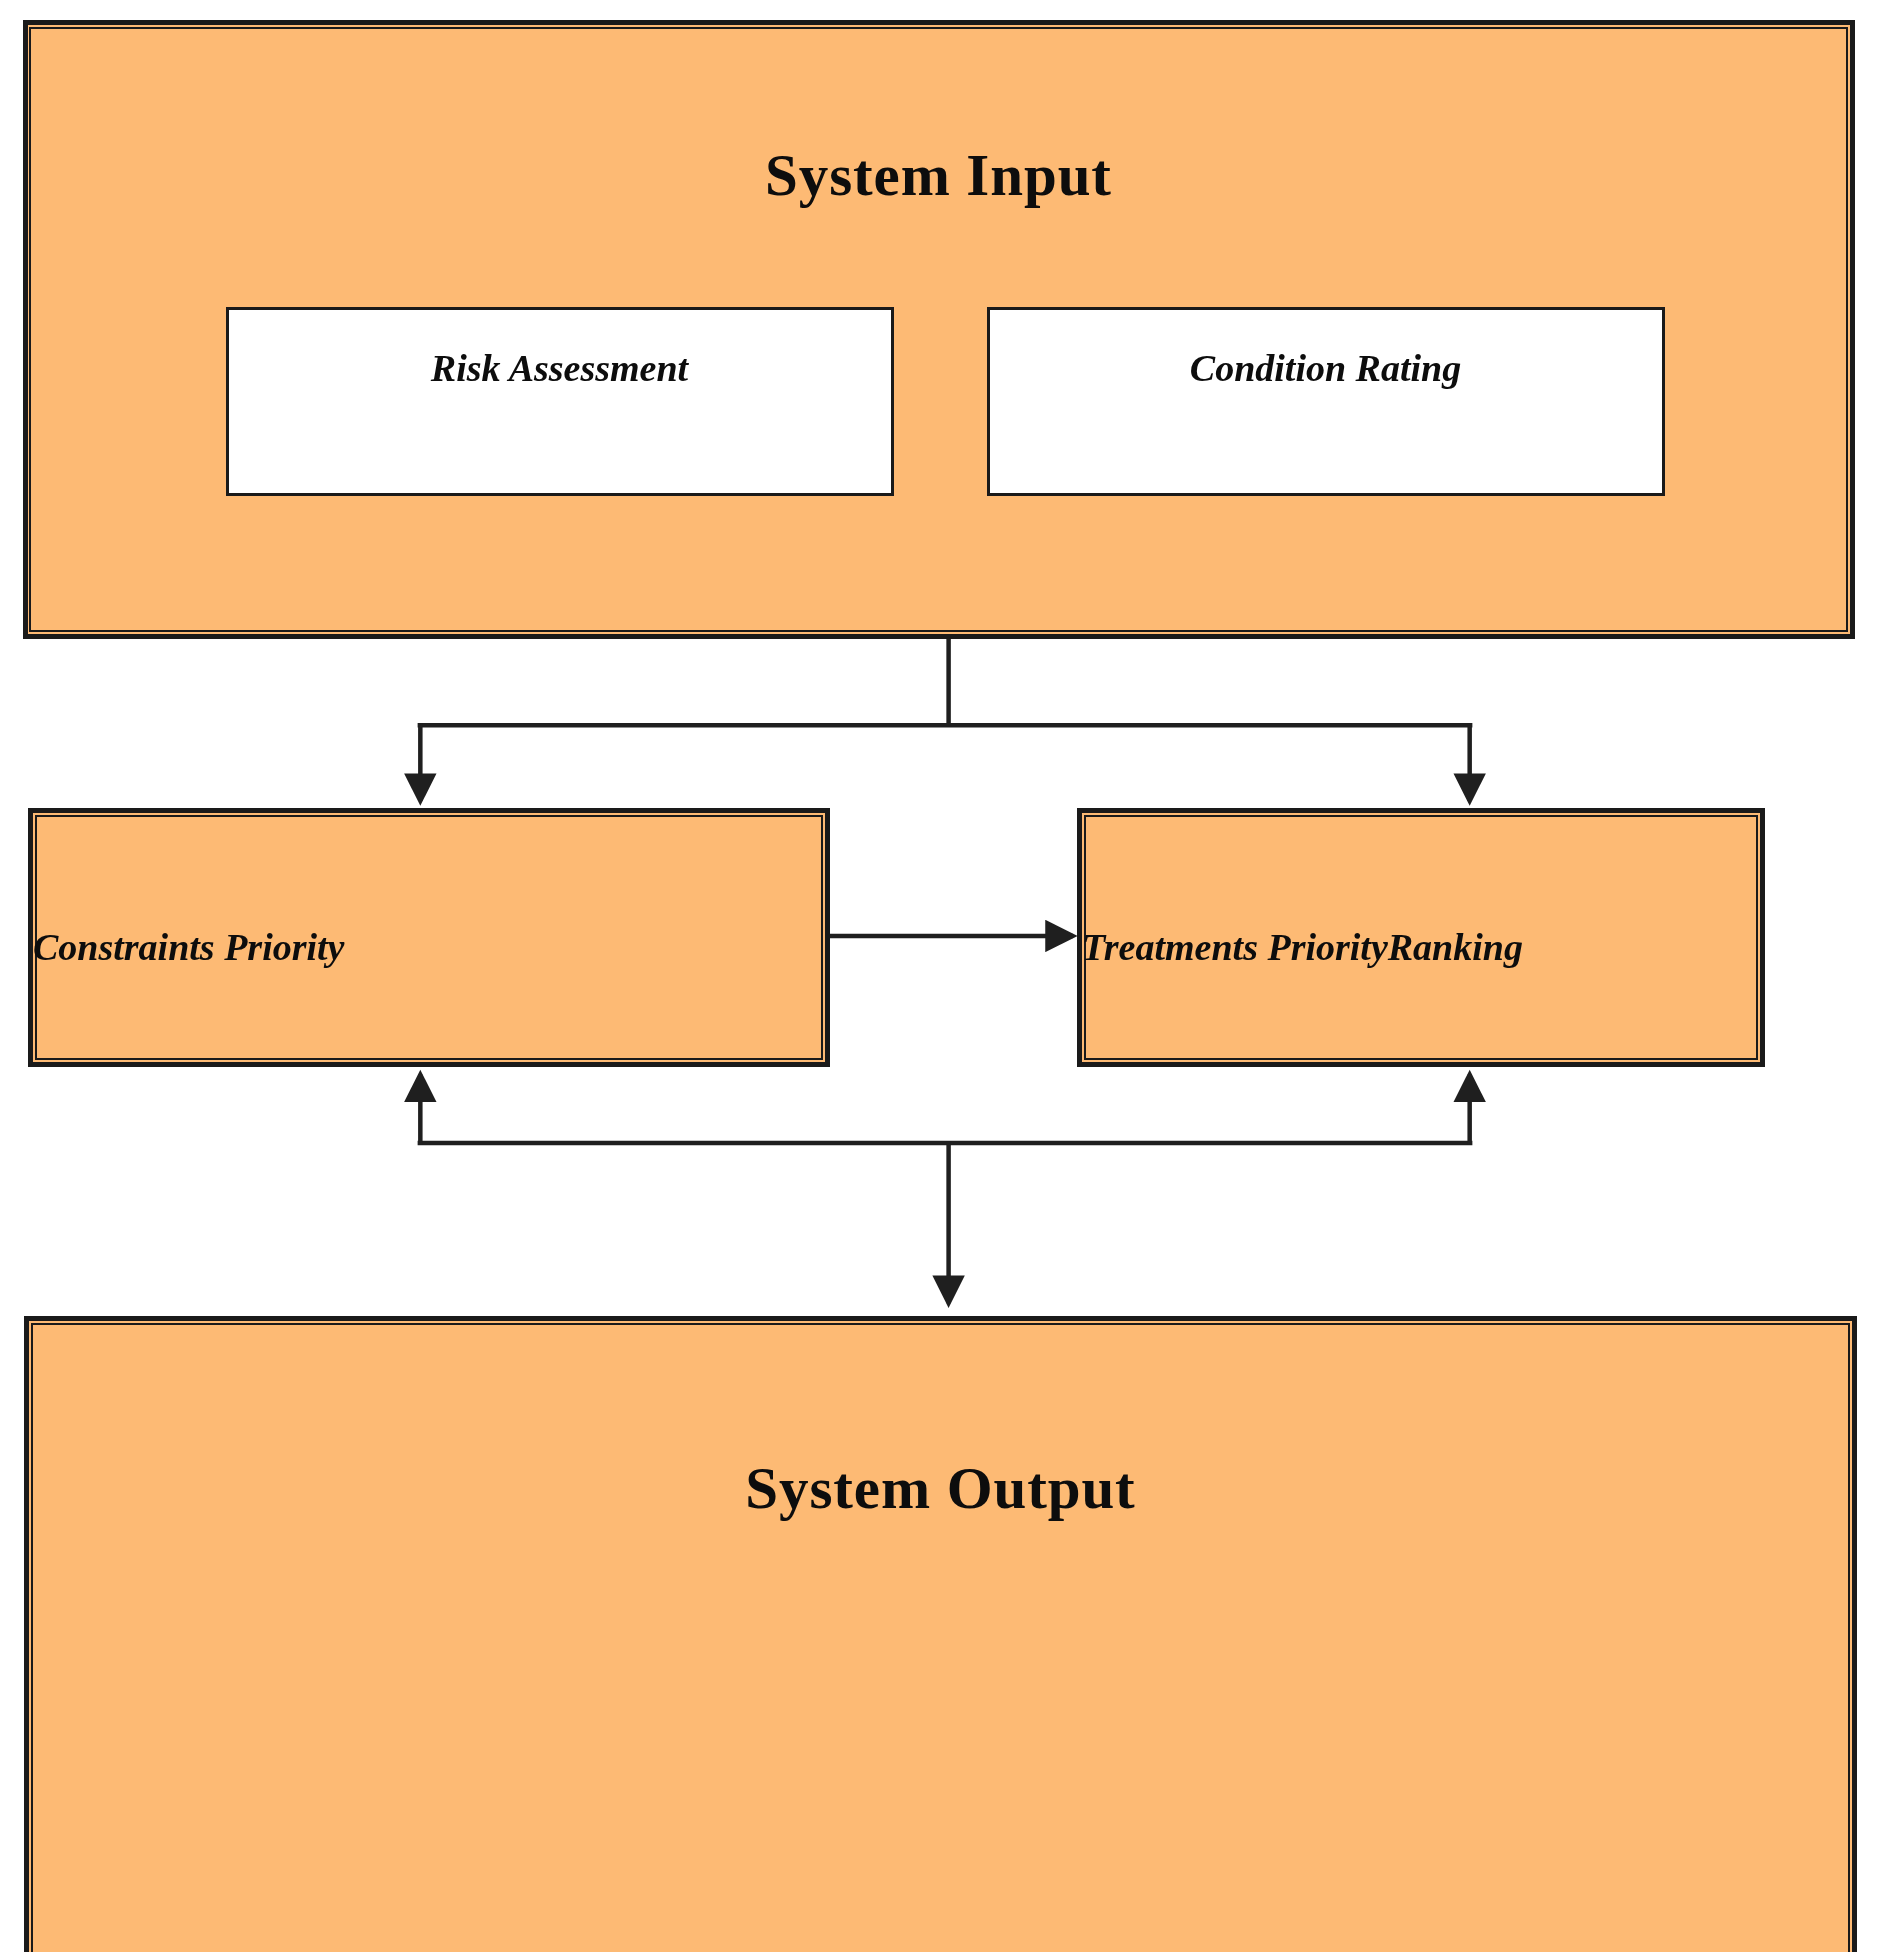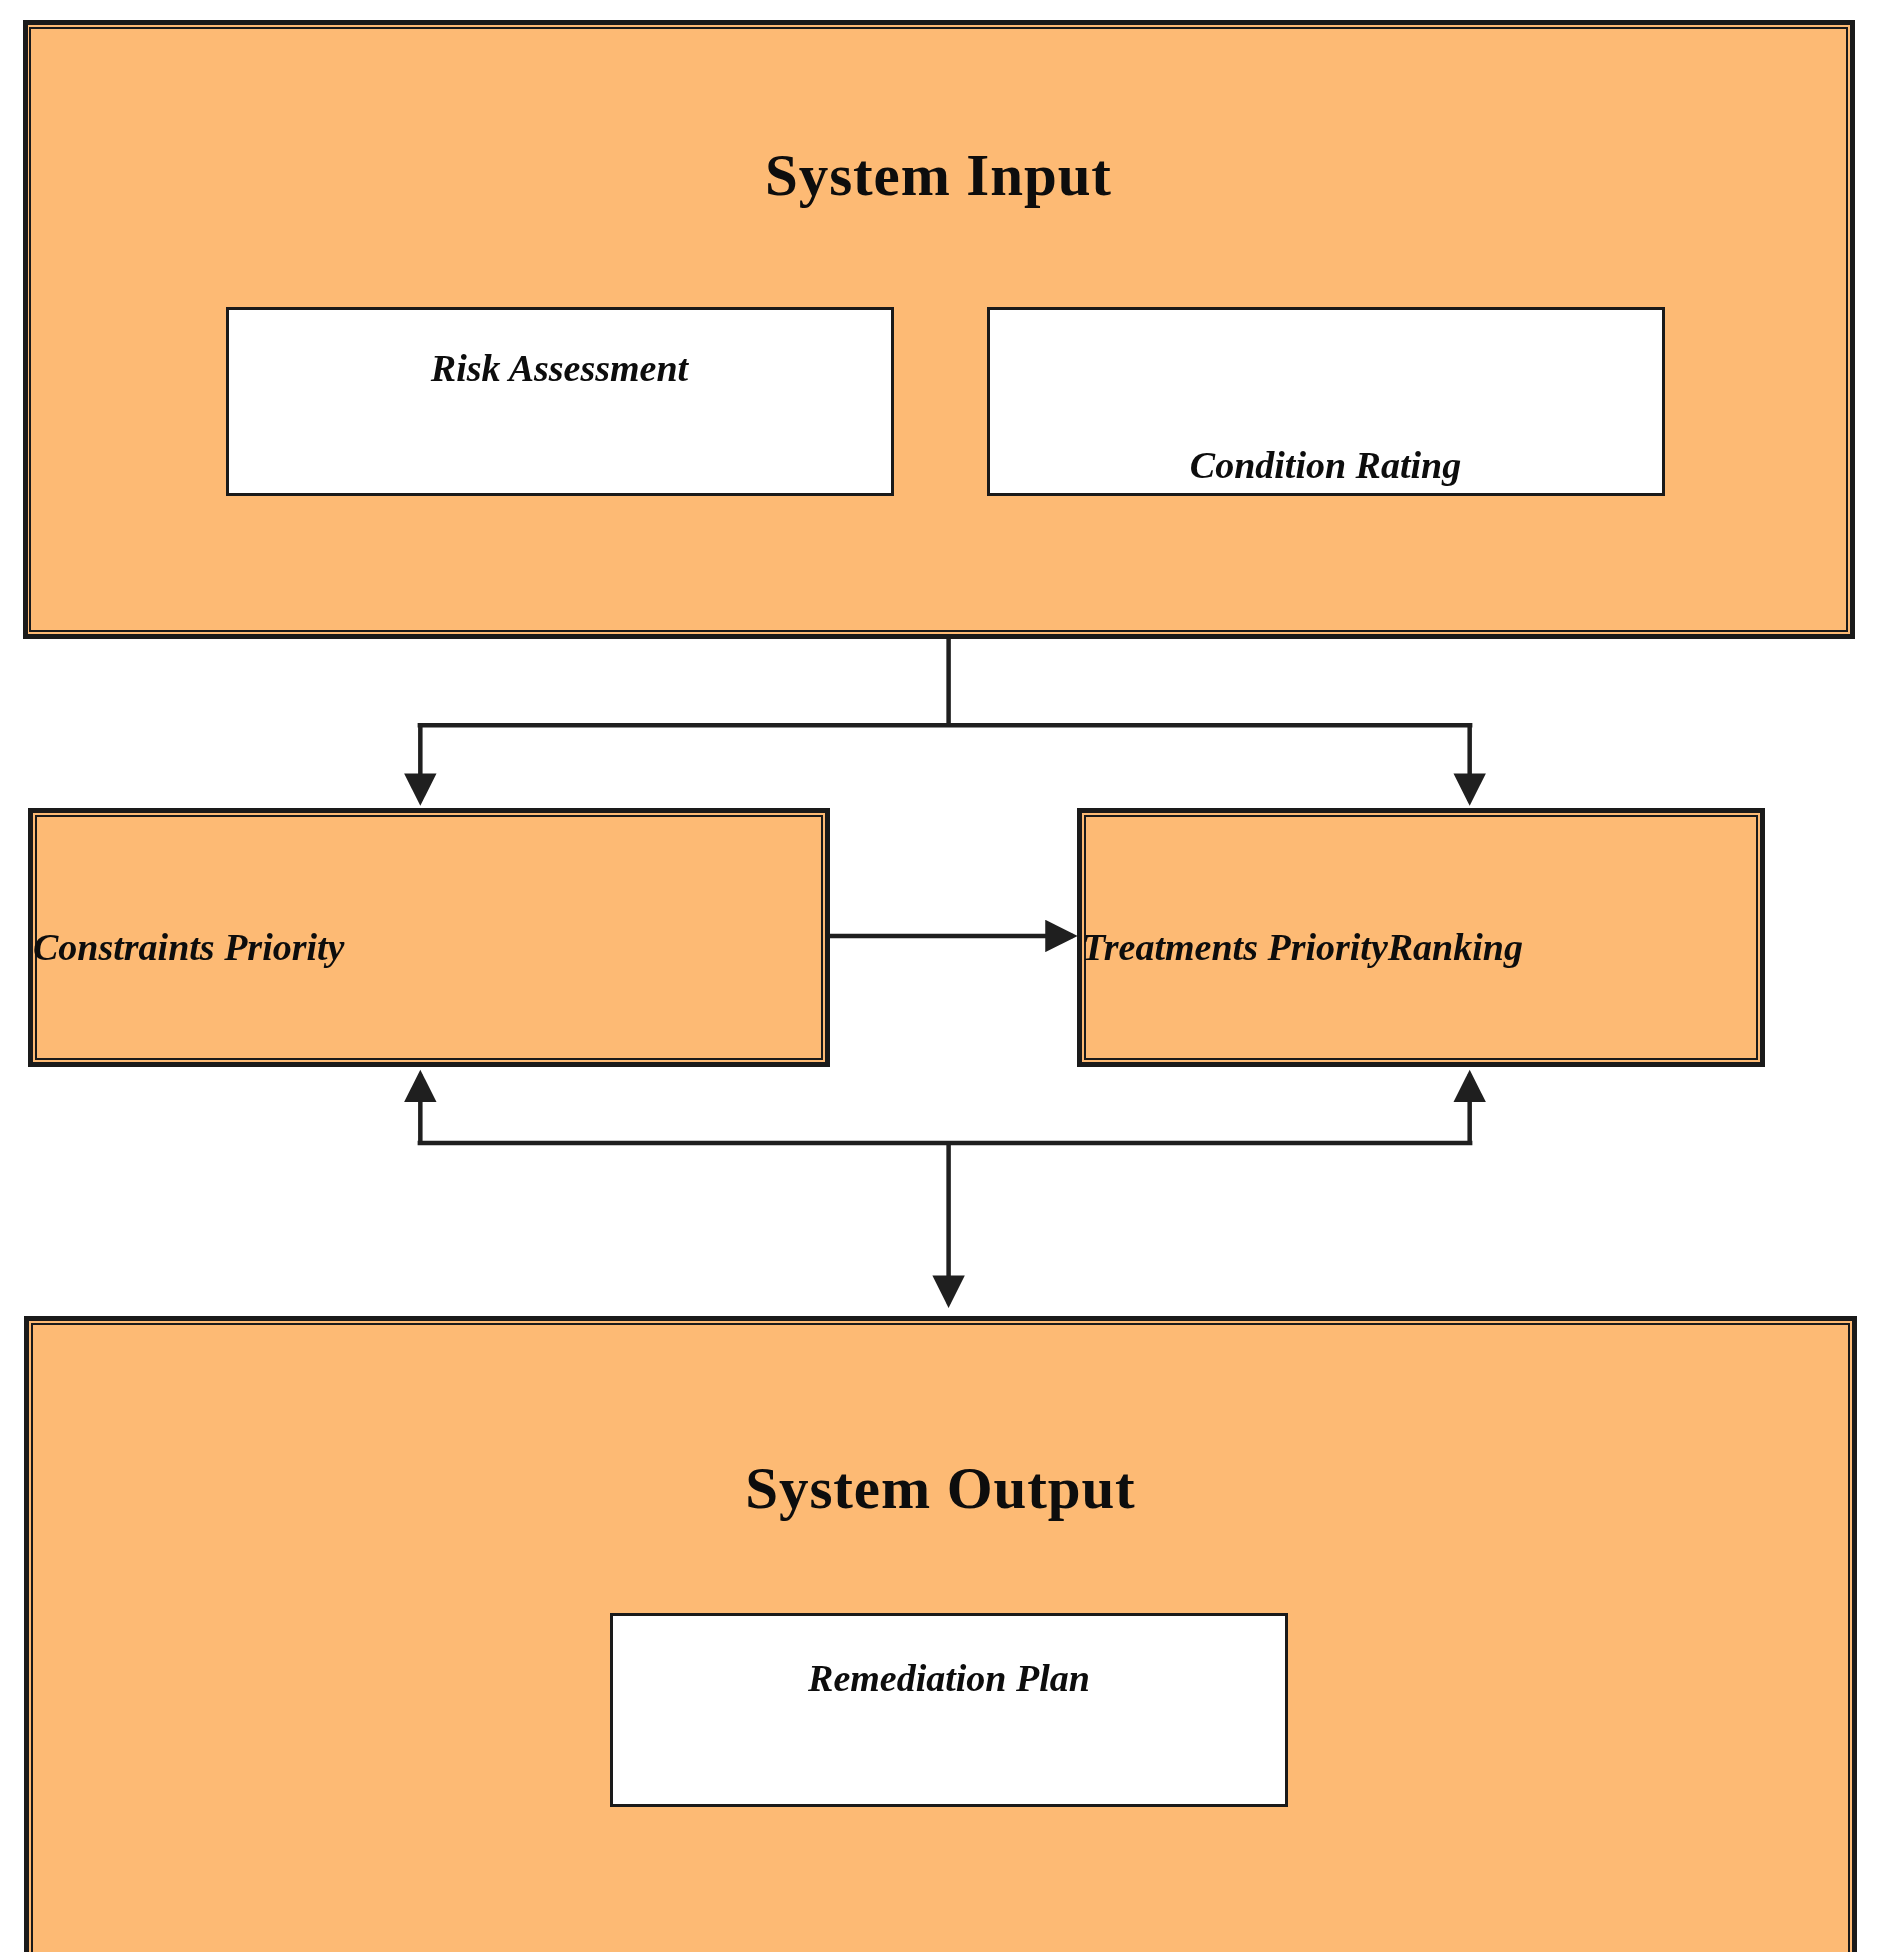--- a/index.html
+++ b/index.html
@@ -99,35 +99,32 @@
     <line x1="1633" y1="1272" x2="1633" y2="1194" stroke-width="5" marker-end="url(#ah)"></line>
 
     <line x1="1054" y1="1268" x2="1054" y2="1448" stroke-width="5" marker-end="url(#ah)"></line>
   </svg>
 
   <div class="dbl" style="left:22.5px; top:20px; width:1832px; height:619px;">
     <div class="container-title" style="top:121px;">System Input</div>
     <div class="sbox" style="left:198px; top:282px; width:668px; height:189px; padding-top:30px;">
       <span class="box-label">Risk Assessment</span>
     </div>
-    <div class="sbox" style="left:959px; top:282px; width:678px; height:189px; padding-top:30px;align-items:flex-end;">
+    <div class="sbox" style="left:959px; top:282px; width:678px; height:189px; padding-top:30px;">
       <span class="box-label">Condition Rating</span>
     </div>
   </div>
 
   <div class="dbl proc" style="left:28px; top:808px; width:802px; height:259px; padding-top:20px;">
     <span class="box-label">Constraints Priority</span>
   </div>
 
   <div class="dbl proc" style="left:1077px; top:808px; width:688px; height:259px; padding-top:20px;">
     <span class="box-label">Treatments Priority</span>
     <span class="box-label">Ranking</span>
   </div>
 
   <div class="dbl" style="left:24px; top:1316px; width:1833px; height:791px;">
     <div class="container-title" style="top:138px;">System Output</div>
-    <div class="sbox" style="left:581px; top:292px; width:678px; height:194px; padding-top:34px;">
-      <span class="box-label">Remediation Plan</span>
-    </div>
   </div>
 
 </div>
 
 
 </body></html>

